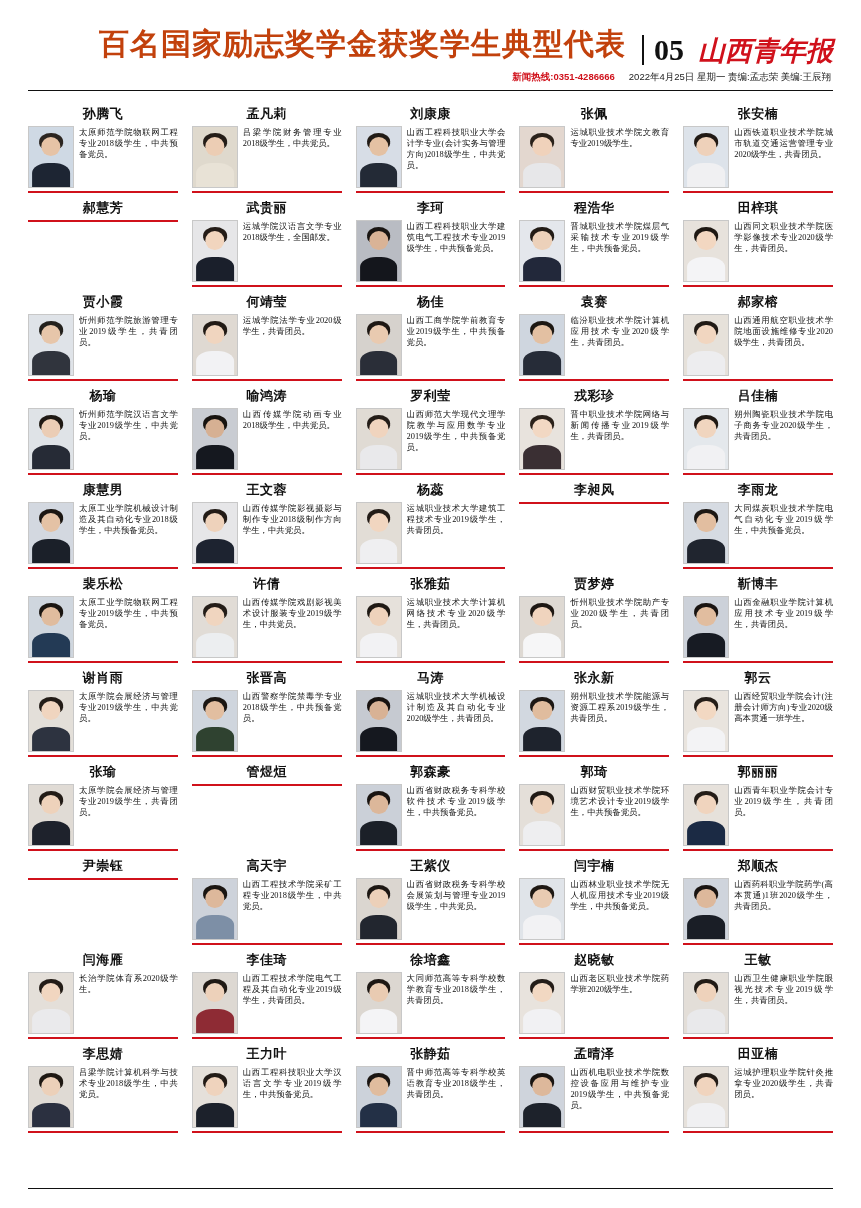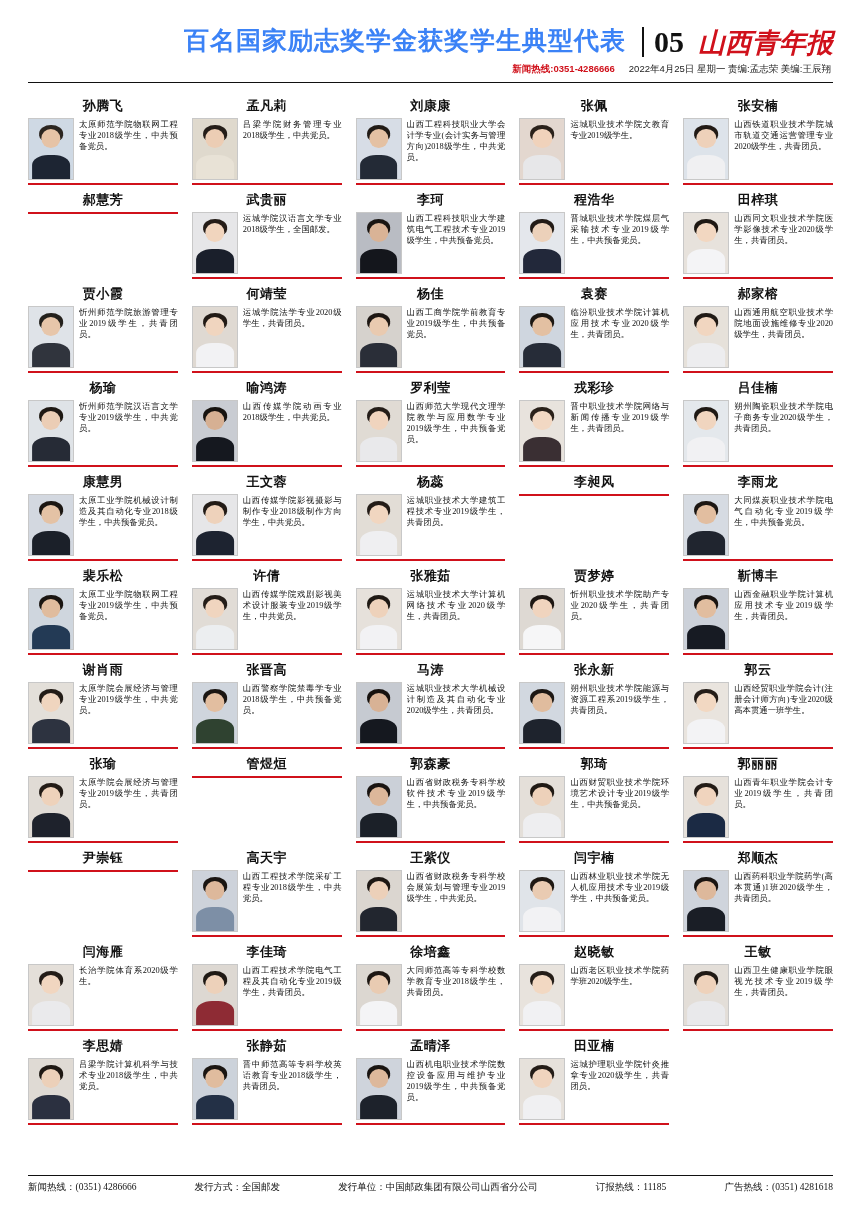--- a/index.html
+++ b/index.html
@@ -12,22 +12,22 @@
     overflow: hidden;
   }
   .page { position: relative; width: 861px; height: 1208px; padding: 0 28px; }
 
   
   .masthead {
     display: flex; align-items: flex-end; justify-content: flex-end;
     padding-top: 24px; gap: 10px;
   }
   .headline {
-    font-size: 25px; font-weight: bold; letter-spacing: 1px;
-    color: #3b82f6; font-family: "Liberation Serif", serif;
+    font-size: 30px; font-weight: bold; letter-spacing: 1px;
+    color: #c2410c; font-family: "Liberation Serif", serif;
     white-space: nowrap;
   }
   .pagenum {
     font-size: 30px; font-weight: bold; color: #111;
     font-family: "Liberation Serif", serif;
     padding-left: 10px; margin-left: 6px; line-height: 1;
     border-left: 2px solid #111;
   }
   .papername {
     font-size: 27px; font-weight: bold; color: #d0111b;
@@ -743,20 +743,33 @@
             <div class="bg" style="background:#dfdad4"></div>
             <div class="torso" style="background:#2b3040"></div>
             <div class="hair" style="background:#1e1813"></div>
             <div class="head" style="background:#ecd0b9"></div>
           </div>
           <div class="desc">吕梁学院计算机科学与技术专业2018级学生，中共党员。</div>
         </div>
         <div class="underline"></div>
       </div>
       <div class="cell">
+        <div class="name">王力叶</div>
+        <div class="body">
+          <div class="photo">
+            <div class="bg" style="background:#e5e0da"></div>
+            <div class="torso" style="background:#1c212b"></div>
+            <div class="hair" style="background:#221b16"></div>
+            <div class="head" style="background:#efd3bd"></div>
+          </div>
+          <div class="desc">山西工程科技职业大学汉语言文学专业2019级学生，中共预备党员。</div>
+        </div>
+        <div class="underline"></div>
+      </div>
+      <div class="cell">
         <div class="name">张静茹</div>
         <div class="body">
           <div class="photo">
             <div class="bg" style="background:#ccd2da"></div>
             <div class="torso" style="background:#233046"></div>
             <div class="hair" style="background:#1a1511"></div>
             <div class="head" style="background:#e0bc9e"></div>
           </div>
           <div class="desc">晋中师范高等专科学校英语教育专业2018级学生，共青团员。</div>
         </div>
@@ -785,22 +798,15 @@
             <div class="head" style="background:#f0d4be"></div>
           </div>
           <div class="desc">运城护理职业学院针灸推拿专业2020级学生，共青团员。</div>
         </div>
         <div class="underline"></div>
       </div>
     </div>
 
   <div class="footer">
     <div class="frule"></div>
-    <div class="frow">
-      <span>新闻热线：(0351) 4286666</span>
-      <span>发行方式：全国邮发</span>
-      <span>发行单位：中国邮政集团有限公司山西省分公司</span>
-      <span>订报热线：11185</span>
-      <span>广告热线：(0351) 4281618</span>
-    </div>
   </div>
 
 </div>
 
 </body></html>

